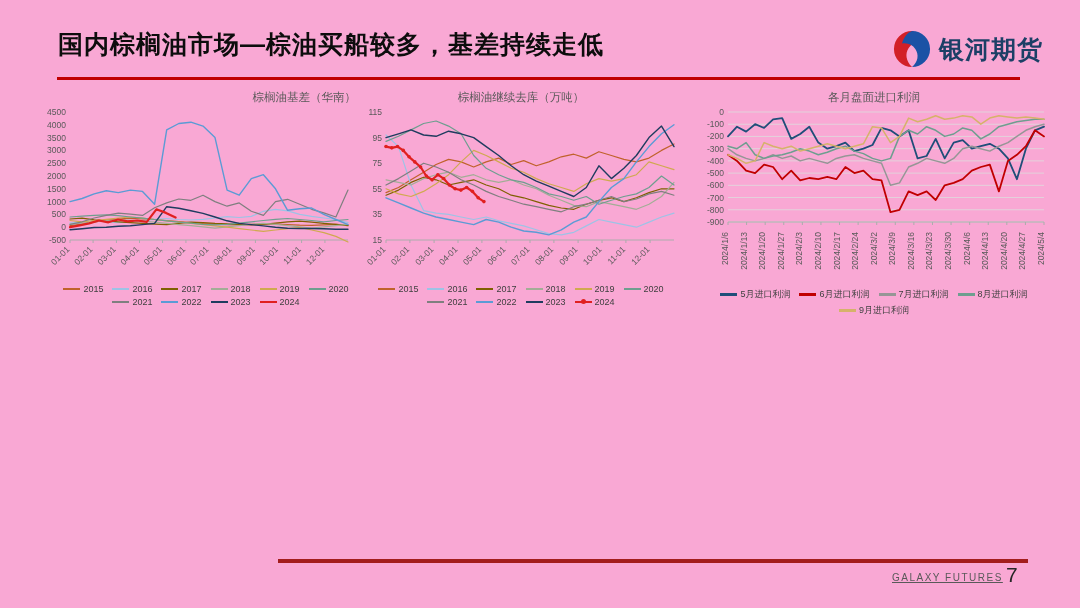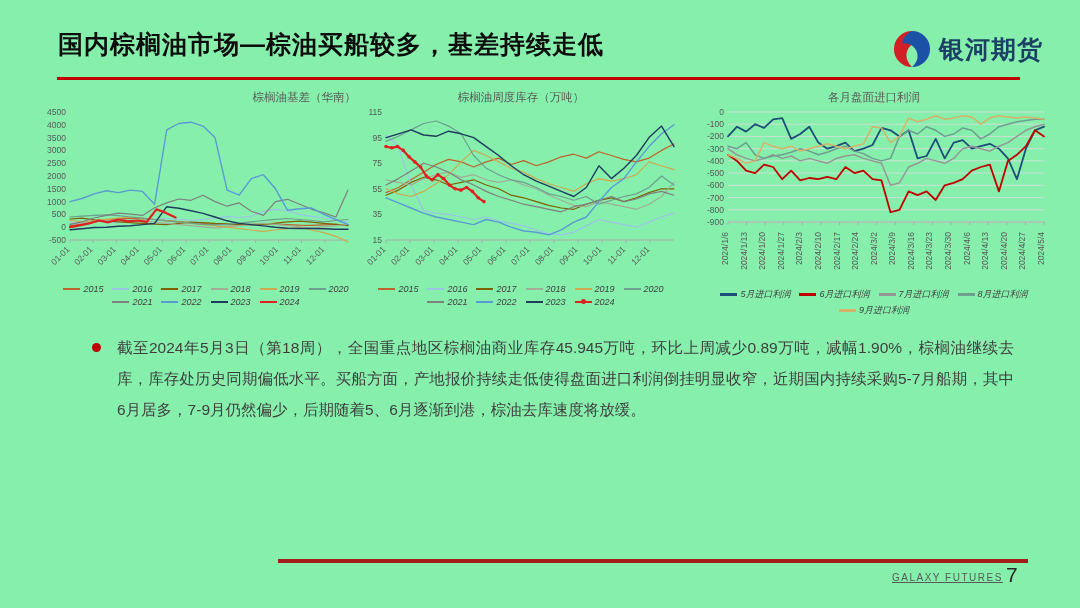--- a/index.html
+++ b/index.html
@@ -1,28 +1,28 @@
 <!DOCTYPE html>
 <html><head>
 <meta charset="utf-8">
 <style>
   html,body{margin:0;padding:0;background:#fff;}
-  .slide{position:relative;width:1080px;height:608px;background:#86efac;overflow:hidden;
+  .slide{position:relative;width:1080px;height:608px;background:#f9a8d4;overflow:hidden;
          font-family:"Liberation Sans","DejaVu Sans",sans-serif;}
   
   .title{position:absolute;left:58px;top:28px;font-size:25px;font-weight:700;color:#0d0d0d;letter-spacing:1px;white-space:nowrap;}
   .logo{position:absolute;left:893px;top:30px;display:flex;align-items:center;gap:8px;}
   .logo-text{font-size:25px;font-weight:700;color:#1c3f66;letter-spacing:1px;}
   .head-rule{position:absolute;left:57px;top:77px;width:963px;height:3px;background:#c00000;}
   
   .charts{position:absolute;left:26px;top:90px;width:1036px;display:flex;}
   .panel{display:flex;flex-direction:column;align-items:center;}
   .p1{width:330px;align-items:flex-end;} .p2{width:330px;} .p3{width:376px;}
   .chart-title{font-size:11.5px;color:#595959;margin-bottom:1px;text-align:center;}
-  .legend{display:flex;flex-wrap:wrap;justify-content:center;column-gap:9px;row-gap:3px;margin-top:2px;max-width:300px;font-style:italic;}
+  .legend{display:flex;flex-wrap:wrap;justify-content:center;column-gap:9px;row-gap:3px;margin-top:2px;max-width:300px;}
   .lg-item{display:inline-flex;align-items:center;gap:3px;font-size:9px;color:#404040;}
   .sw{position:relative;display:inline-block;width:17px;height:2.5px;}
   .sw .dot{position:absolute;left:6px;top:-1.5px;width:5px;height:5px;border-radius:50%;}
   
   .bullets{position:absolute;left:90px;top:332px;width:924px;}
   .bullet{position:relative;padding-left:27px;margin-bottom:9px;font-size:15.5px;line-height:31px;
           color:#3f3f3f;text-align:justify;}
   .bullet .mark{position:absolute;left:2px;top:11px;width:9px;height:9px;border-radius:50%;background:#c00000;}
   
   .foot-rule{position:absolute;left:278px;top:559px;width:750px;height:4px;background:#a31d1d;}
@@ -136,21 +136,21 @@
             <span class="sw" style="background: rgb(31, 60, 95);"></span>
             <span>2023</span>
           </span>
           <span class="lg-item">
             <span class="sw" style="background: rgb(224, 32, 32);"></span>
             <span>2024</span>
           </span>
         </div>
     </div>
     <div class="panel p2">
-      <div class="chart-title">棕榈油周度库存（万吨）</div>
+      <div class="chart-title">棕榈油继续去库（万吨）</div>
       <div class="chart-host"><svg width="322" height="172">
             <text x="22" y="9" text-anchor="end" font-size="8.5" fill="#595959">115</text>
             <text x="22" y="34.6" text-anchor="end" font-size="8.5" fill="#595959">95</text>
             <text x="22" y="60.2" text-anchor="end" font-size="8.5" fill="#595959">75</text>
             <text x="22" y="85.8" text-anchor="end" font-size="8.5" fill="#595959">55</text>
             <text x="22" y="111.4" text-anchor="end" font-size="8.5" fill="#595959">35</text>
             <text x="22" y="137" text-anchor="end" font-size="8.5" fill="#595959">15</text>
             <line x1="26" x2="314" y1="134" y2="134" stroke="#ACACAC" stroke-width="1"></line>
             <line x1="26" x2="26" y1="134" y2="137" stroke="#ACACAC" stroke-width="1"></line>
             <text x="26" y="144" font-size="8.5" fill="#595959" text-anchor="end" transform="rotate(-45 26 144)">01-01</text>
@@ -335,23 +335,19 @@
           </span>
           <span class="lg-item">
             <span class="sw" style="background: rgb(214, 178, 106);"></span>
             <span>9月进口利润</span>
           </span>
         </div>
     </div>
   </div>
 
   <div class="bullets">
-    <div class="bullet">
-      <span class="mark"></span>
-      <span>截至2024年5月3日（第18周），全国重点地区棕榈油商业库存45.945万吨，环比上周减少0.89万吨，减幅1.90%，棕榈油继续去库，库存处历史同期偏低水平。买船方面，产地报价持续走低使得盘面进口利润倒挂明显收窄，近期国内持续采购5-7月船期，其中6月居多，7-9月仍然偏少，后期随着5、6月逐渐到港，棕油去库速度将放缓。</span>
-    </div>
   </div>
 
   <div class="foot-rule"></div>
   <div class="brand">GALAXY FUTURES</div>
   <div class="page-num">7</div>
 
 </div>
 
 </body></html>

